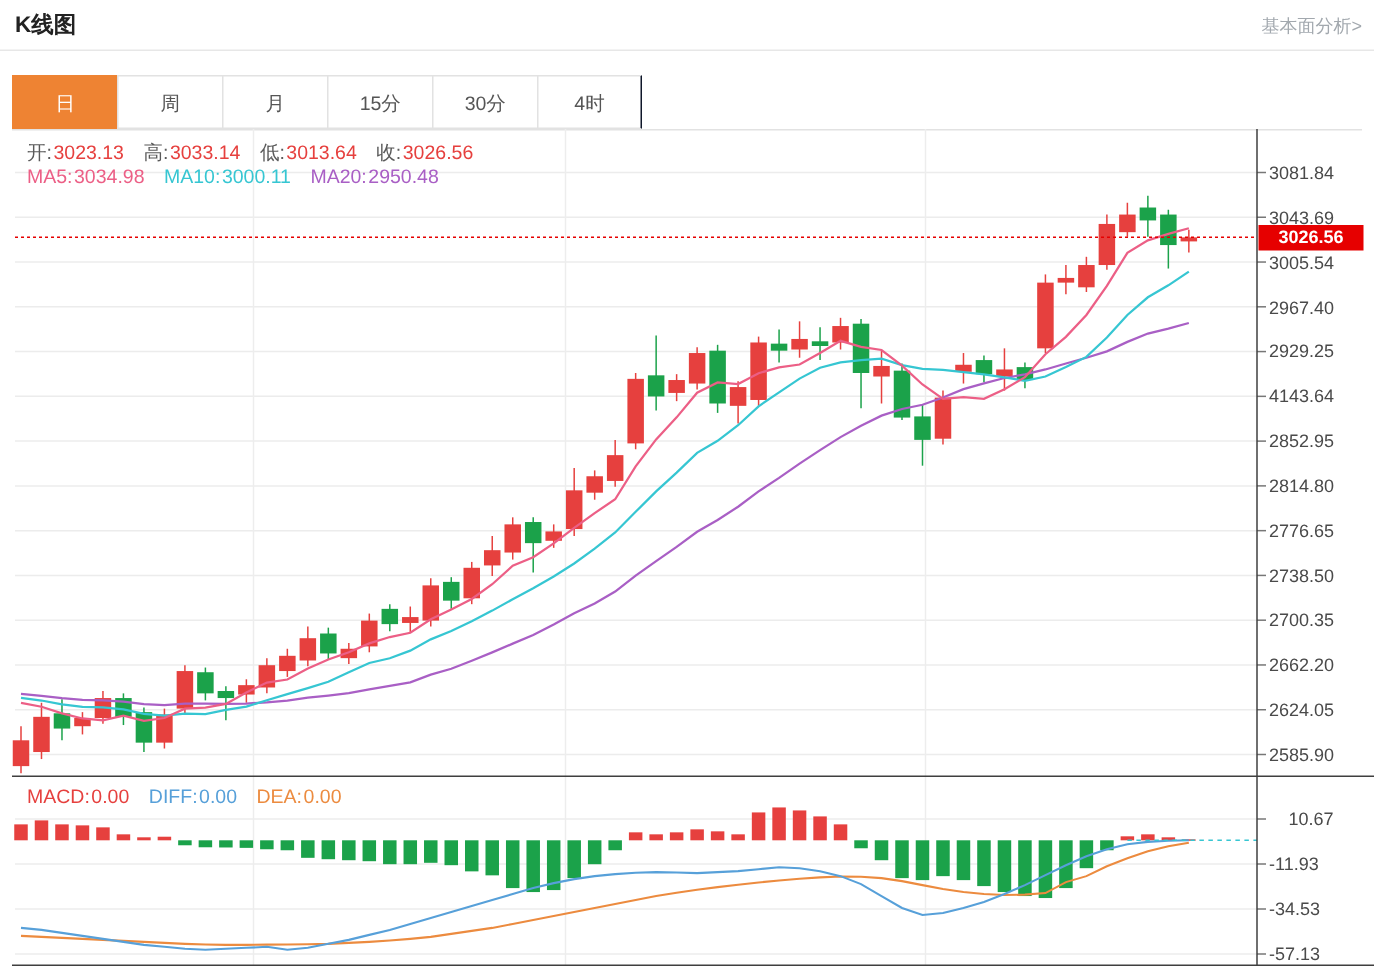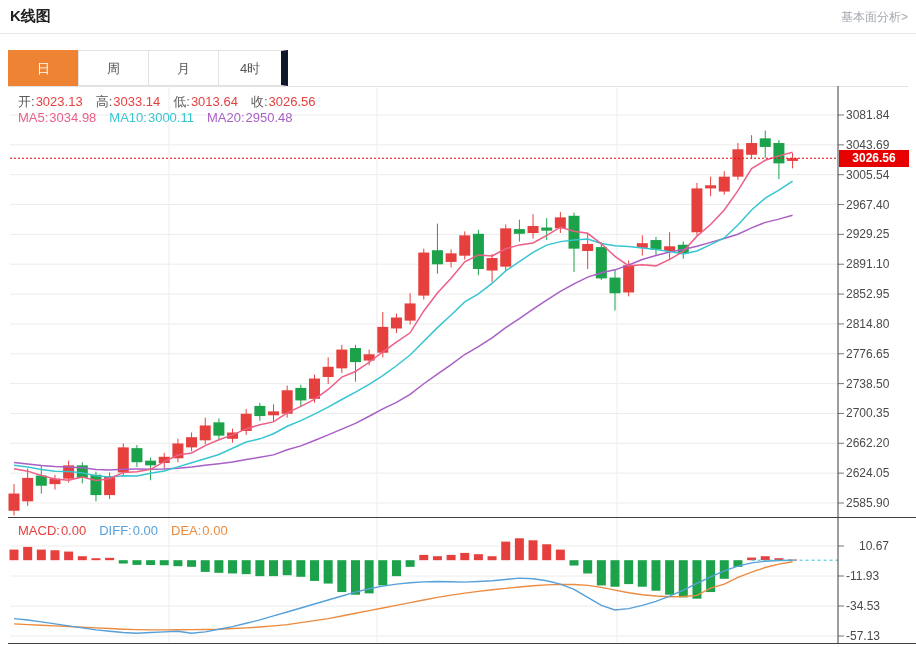--- a/index.html
+++ b/index.html
@@ -9,21 +9,21 @@
     -webkit-font-smoothing:antialiased;
   }
   .header{position:absolute;left:0;top:0;width:916px;height:33px;border-bottom:1px solid #e7e7e7;}
   .page-title{position:absolute;left:10px;top:7px;font-size:15px;font-weight:700;color:#222;}
   .header-link{position:absolute;right:8px;top:9px;font-size:12px;color:#a2a8ae;cursor:pointer;text-decoration:none;}
   .tabs{position:absolute;left:8px;top:50px;width:900px;height:36px;border-bottom:1px solid #e2e2e2;display:flex;}
   .tab{
     width:70px;height:36px;box-sizing:border-box;border:1px solid #e2e2e2;border-right:none;
     font-size:13px;color:#555;text-align:center;line-height:35px;background:#fff;cursor:pointer;user-select:none;
   }
-  .tab:last-child{border-right:7px solid #0f172a;}
+  .tab:last-child{border-right:1px solid #0f172a;}
   .tab.active{background:#ee8333;border-color:#ee8333;color:#fff;}
   .chart-wrap{position:absolute;left:8px;top:86px;width:908px;height:559px;}
   #chart-svg{position:absolute;left:0;top:0;}
   .legend-row{position:absolute;left:10px;white-space:nowrap;font-size:13px;}
   .legend-row span{margin-right:13px;}
   .lgd-lab{color:#5a5a5a;margin-right:1px !important;}
   .axis-label{position:absolute;left:838px;font-size:12px;color:#4a4a4a;line-height:16px;}
   .price-badge{
     position:absolute;left:831px;width:70px;height:17px;background:#e60000;color:#fff;
     font-size:12px;font-weight:700;text-align:center;line-height:17px;
@@ -34,20 +34,22 @@
 
 <div class="header">
   <span class="page-title">K线图</span>
   <a class="header-link">基本面分析&gt;</a>
 </div>
 
 <div class="tabs">
     <div class="tab active">日</div>
     <div class="tab">周</div>
     <div class="tab">月</div>
+    <div class="tab">15分</div>
+    <div class="tab">30分</div>
     <div class="tab">4时</div>
   </div>
 
 <div class="chart-wrap">
   <svg id="chart-svg" width="908" height="559">
       <line x1="2" y1="29" x2="830" y2="29" stroke="#ececec" stroke-width="1"></line>
       <line x1="830" y1="29" x2="836" y2="29" stroke="#777777" stroke-width="1"></line>
       <line x1="2" y1="58.846000000000004" x2="830" y2="58.846000000000004" stroke="#ececec" stroke-width="1"></line>
       <line x1="830" y1="58.846000000000004" x2="836" y2="58.846000000000004" stroke="#777777" stroke-width="1"></line>
       <line x1="2" y1="88.69200000000001" x2="830" y2="88.69200000000001" stroke="#ececec" stroke-width="1"></line>
@@ -272,21 +274,21 @@
     </svg>
   <div class="legend-row" id="legend-ohlc" style="top:7px"><span class="lgd-lab">开:</span><span style="color: rgb(230, 64, 62);">3023.13</span><span class="lgd-lab">高:</span><span style="color: rgb(230, 64, 62);">3033.14</span><span class="lgd-lab">低:</span><span style="color: rgb(230, 64, 62);">3013.64</span><span class="lgd-lab">收:</span><span style="color: rgb(230, 64, 62);">3026.56</span></div>
   <div class="legend-row" id="legend-ma" style="top:24px"><span class="lgd-lab" style="color: rgb(236, 95, 134);">MA5:</span><span style="color: rgb(236, 95, 134);">3034.98</span><span class="lgd-lab" style="color: rgb(54, 198, 210);">MA10:</span><span style="color: rgb(54, 198, 210);">3000.11</span><span class="lgd-lab" style="color: rgb(169, 95, 197);">MA20:</span><span style="color: rgb(169, 95, 197);">2950.48</span></div>
   <div class="legend-row" id="legend-macd" style="top:437px"><span class="lgd-lab" style="color: rgb(230, 64, 62);">MACD:</span><span style="color: rgb(230, 64, 62);">0.00</span><span class="lgd-lab" style="color: rgb(87, 160, 217);">DIFF:</span><span style="color: rgb(87, 160, 217);">0.00</span><span class="lgd-lab" style="color: rgb(236, 139, 63);">DEA:</span><span style="color: rgb(236, 139, 63);">0.00</span></div>
   <div class="price-badge" style="top: 63.7483px;">3026.56</div>
 <div class="axis-label" style="top: 21px;">3081.84</div>
     <div class="axis-label" style="top: 50.846px;">3043.69</div>
     <div class="axis-label" style="top: 80.692px;">3005.54</div>
     <div class="axis-label" style="top: 110.538px;">2967.40</div>
     <div class="axis-label" style="top: 140.384px;">2929.25</div>
-    <div class="axis-label" style="top: 170.23px;">2891.10</div>
+    <div class="axis-label" style="top: 170.23px;">4143.64</div>
     <div class="axis-label" style="top: 200.076px;">2852.95</div>
     <div class="axis-label" style="top: 229.922px;">2814.80</div>
     <div class="axis-label" style="top: 259.768px;">2776.65</div>
     <div class="axis-label" style="top: 289.614px;">2738.50</div>
     <div class="axis-label" style="top: 319.46px;">2700.35</div>
     <div class="axis-label" style="top: 349.306px;">2662.20</div>
     <div class="axis-label" style="top: 379.152px;">2624.05</div>
     <div class="axis-label" style="top: 408.998px;">2585.90</div>
     <div class="axis-label" style="top: 452px; margin-left: 13px;">10.67</div>
     <div class="axis-label" style="top: 482px;">-11.93</div>

